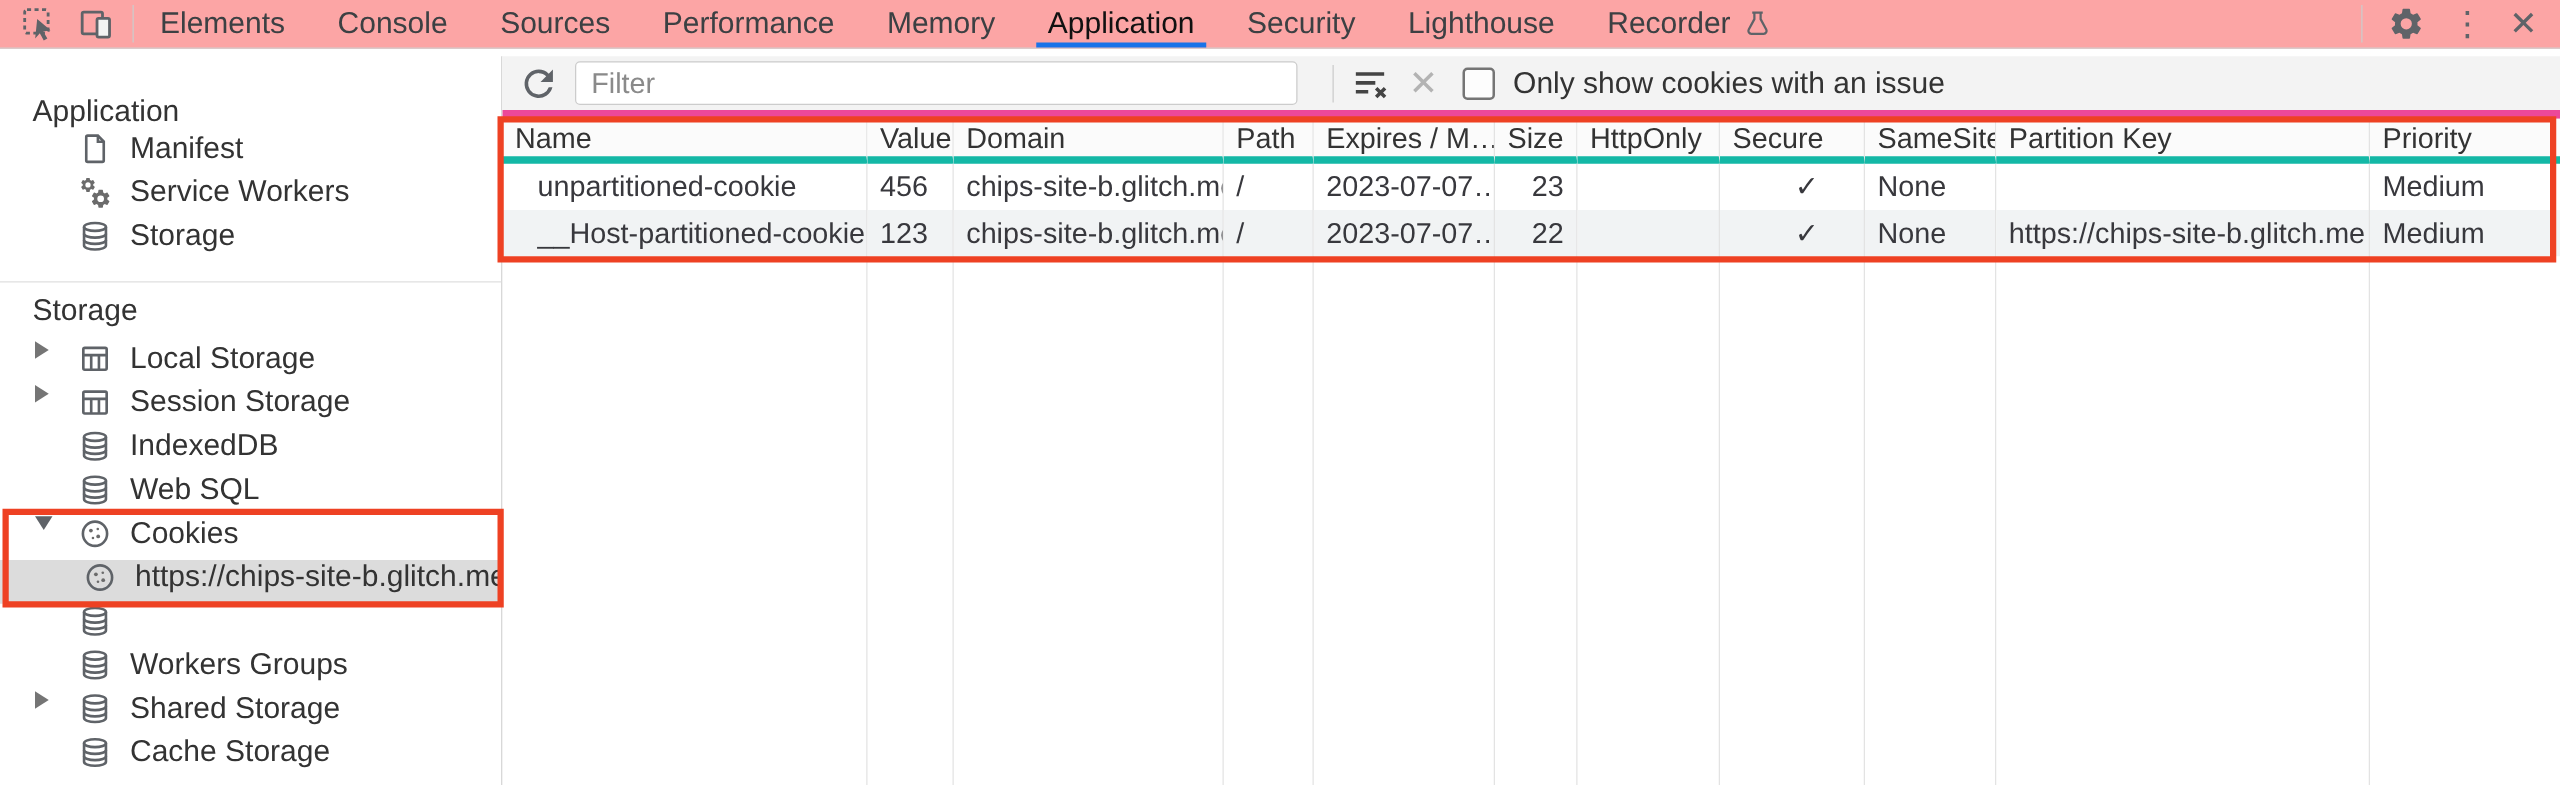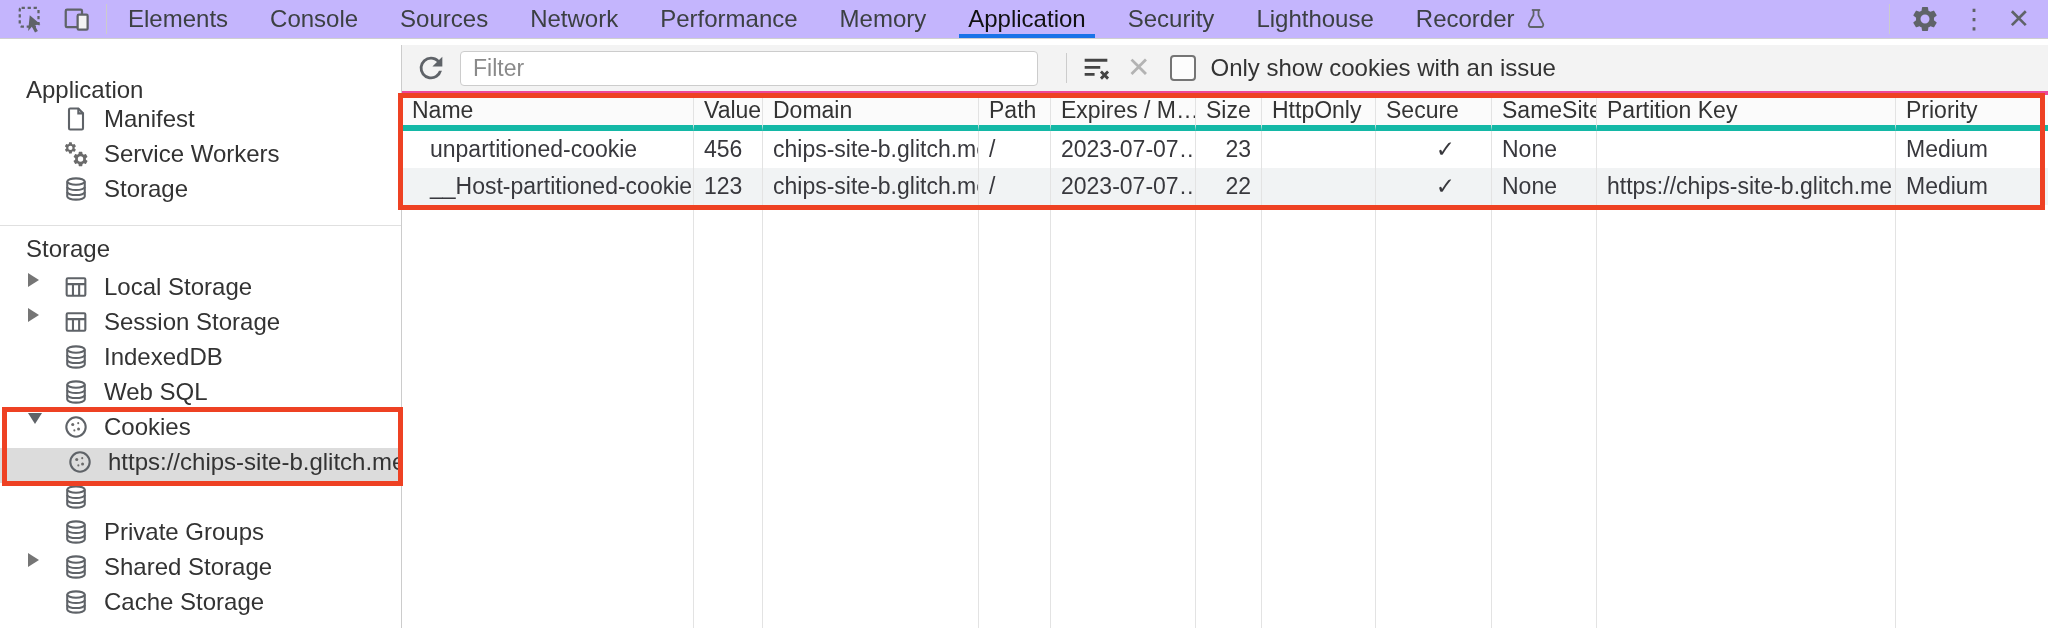--- a/index.html
+++ b/index.html
@@ -3,21 +3,21 @@
 <meta charset="utf-8">
 <style>
   * { margin:0; padding:0; box-sizing:border-box; }
   html,body { background:#fff; }
   .devtools {
     position:relative; width:2048px; height:628px; overflow:hidden;
     font-family:"Liberation Sans", sans-serif; color:#333; background:#fff;
   }
   
   .tabbar {
-    height:39px; background:#c4b5fd; border-bottom:1px solid #cfcfcf;
+    height:39px; background:#fca5a5; border-bottom:1px solid #cfcfcf;
     display:flex; align-items:center;
   }
   .tb-icons { display:flex; align-items:center; gap:16px; padding:0 14px 0 16px; }
   .icon-btn { display:flex; align-items:center; justify-content:center; cursor:pointer; }
   .vsep { width:1px; height:30px; background:#ccc; }
   .tabs { display:flex; align-items:stretch; height:100%; }
   .tab {
     position:relative; display:flex; align-items:center; gap:9px;
     padding:0 21px; font-size:24px; color:#3c4043; white-space:nowrap; cursor:pointer;
   }
@@ -40,21 +40,21 @@
   .side-item.selected { background:#dcdcdc; }
   .side-item.indent2 { padding-left:66px; }
   .arrow { width:34px; display:flex; align-items:center; }
   .tri-r { width:0; height:0; border-left:11px solid #757575; border-top:7px solid transparent; border-bottom:7px solid transparent; }
   .tri-d { width:0; height:0; border-top:11px solid #5f6368; border-left:7px solid transparent; border-right:7px solid transparent; }
   .s-icon { width:28px; height:28px; margin-right:14px; display:flex; align-items:center; justify-content:center; flex:none; }
   .s-icon svg { width:28px; height:28px; }
   
   .main { flex:1; position:relative; background:#fff; }
   .filterbar {
-    height:50px; background:#f3f3f3; border-bottom:4px solid #ec4899;
+    height:50px; background:#f3f3f3; border-bottom:7px solid #ec4899;
     display:flex; align-items:center; padding:0 12px; gap:12px;
   }
   .filter-input {
     width:578px; height:35px; border:1px solid #ccc; border-radius:4px; background:#fff;
     font-family:"Liberation Sans", sans-serif; font-size:23px; color:#333; padding:0 12px; outline:none;
   }
   .filter-input::placeholder { color:#8a8a8a; }
   .fb-gap { width:4px; }
   .dim-x { font-size:28px; color:#b3b3b3; line-height:1; padding:0 2px; }
   .checkbox { width:26px; height:26px; border:2px solid #757575; border-radius:4px; background:#fdfdfd; margin-left:6px; }
@@ -109,23 +109,20 @@
       <div class="tab">
           <span>Elements</span>
         </div>
       <div class="tab">
           <span>Console</span>
         </div>
       <div class="tab">
           <span>Sources</span>
         </div>
       <div class="tab">
-          <span>Network</span>
-        </div>
-      <div class="tab">
           <span>Performance</span>
         </div>
       <div class="tab">
           <span>Memory</span>
         </div>
       <div class="tab active">
           <span>Application</span>
         </div>
       <div class="tab">
           <span>Security</span>
@@ -292,21 +289,21 @@
         <div class="side-item">
           <span class="arrow"></span>
           <span class="s-icon">
             <svg viewBox="0 0 24 24">
                 <ellipse cx="12" cy="5.6" rx="7.5" ry="2.7" class="st"></ellipse>
                 <path d="M4.5 5.6v12.8c0 1.5 3.36 2.7 7.5 2.7s7.5-1.2 7.5-2.7V5.6" class="st"></path>
                 <path d="M4.5 10.2c0 1.5 3.36 2.7 7.5 2.7s7.5-1.2 7.5-2.7" class="st"></path>
                 <path d="M4.5 14.5c0 1.5 3.36 2.7 7.5 2.7s7.5-1.2 7.5-2.7" class="st"></path>
               </svg>
           </span>
-          <span>Private Groups</span>
+          <span>Workers Groups</span>
         </div>
         <div class="side-item">
           <span class="arrow">
               <span class="tri-r"></span>
             </span>
           <span class="s-icon">
             <svg viewBox="0 0 24 24">
                 <ellipse cx="12" cy="5.6" rx="7.5" ry="2.7" class="st"></ellipse>
                 <path d="M4.5 5.6v12.8c0 1.5 3.36 2.7 7.5 2.7s7.5-1.2 7.5-2.7V5.6" class="st"></path>
                 <path d="M4.5 10.2c0 1.5 3.36 2.7 7.5 2.7s7.5-1.2 7.5-2.7" class="st"></path>

